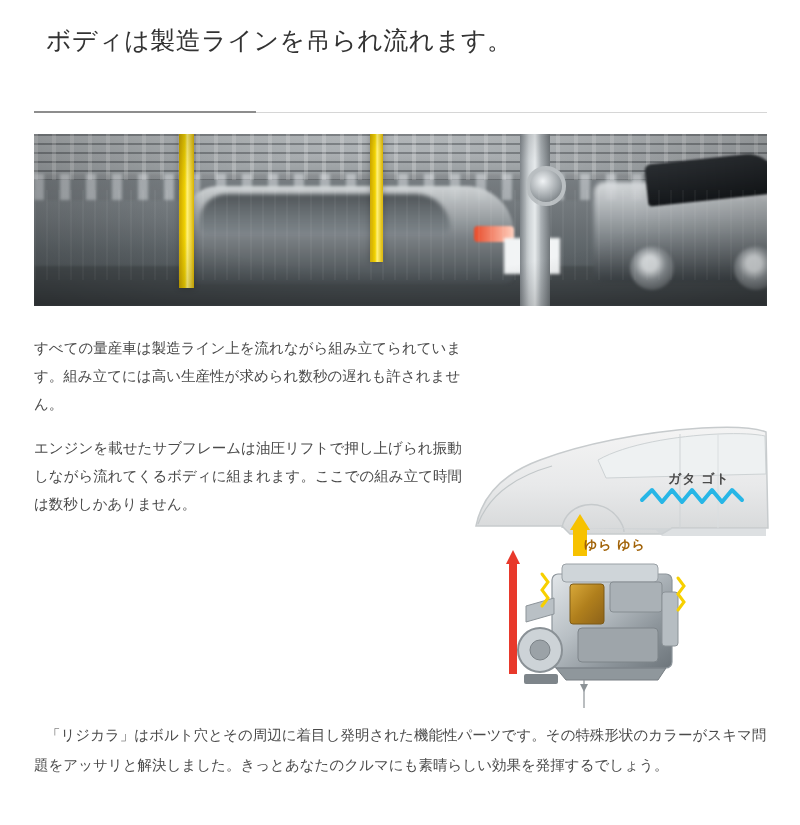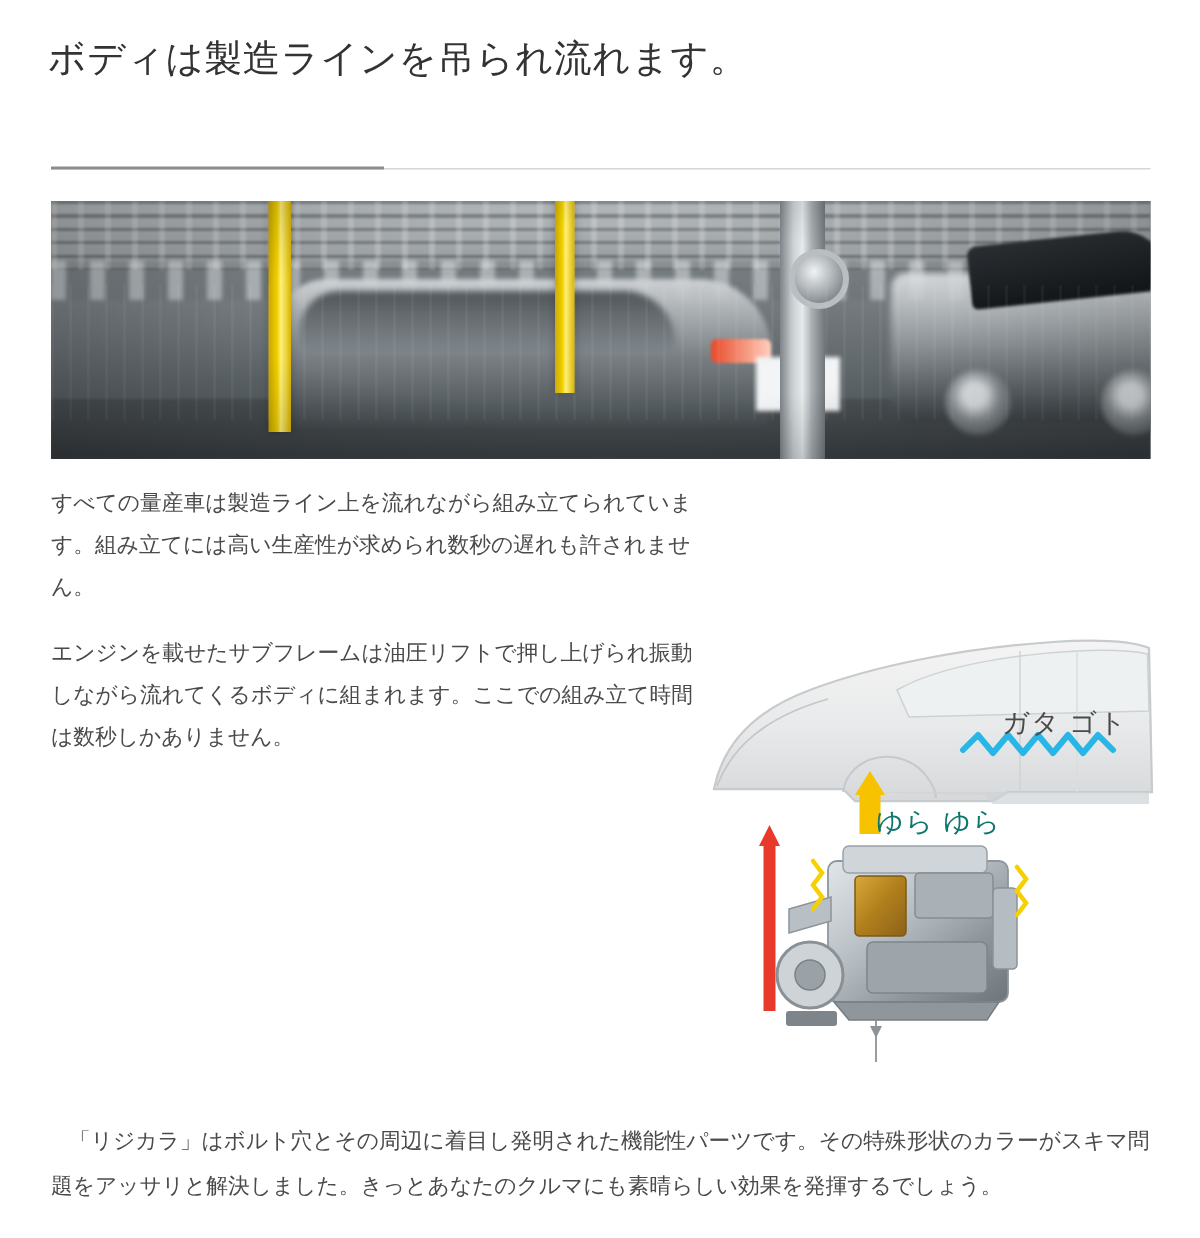--- a/index.html
+++ b/index.html
@@ -17,24 +17,23 @@
   }
   .page {
     position: relative;
     width: 800px;
     height: 825px;
   }
 
   
   .heading {
     position: absolute;
-    left: 32px;
+    left: 46px;
     top: 18px;
     width: 700px;
-    font-family: Liberation Serif, serif;
   }
   .heading-line {
     font-size: 25px;
     line-height: 44px;
     color: #333333;
     letter-spacing: 0.5px;
     white-space: nowrap;
   }
   .heading-rule {
     position: absolute;
@@ -185,49 +184,49 @@
   .body-col {
     position: absolute;
     left: 34px;
     top: 322px;
     width: 430px;
   }
   .para {
     font-size: 14.5px;
     line-height: 28px;
     color: #4a4a4a;
-    margin: 0 0 16px 0;
+    margin: 12px 0 16px 0;
     text-align: left;
   }
 
   
   .illus {
     position: absolute;
     left: 466px;
     top: 378px;
     width: 312px;
     height: 336px;
   }
   .illus svg { display: block; }
   .illus-label {
     position: absolute;
-    font-size: 18px;
-    font-weight: normal;
+    font-size: 13px;
+    font-weight: bold;
     color: #4a4a4a;
     letter-spacing: 1px;
     white-space: nowrap;
   }
   .label-gata { left: 202px; top: 92px; }
-  .label-yura { left: 118px; top: 158px; color: #0f766e; }
+  .label-yura { left: 118px; top: 158px; color: #a16207; }
 
   
   .footer-note {
     position: absolute;
     left: 34px;
-    top: 746px;
+    top: 720px;
     width: 736px;
     font-size: 14.5px;
     line-height: 30px;
     color: #4a4a4a;
   }
   .footer-note p { margin: 0; text-indent: 12px; }
 </style>
 </head>
 <body>
 

